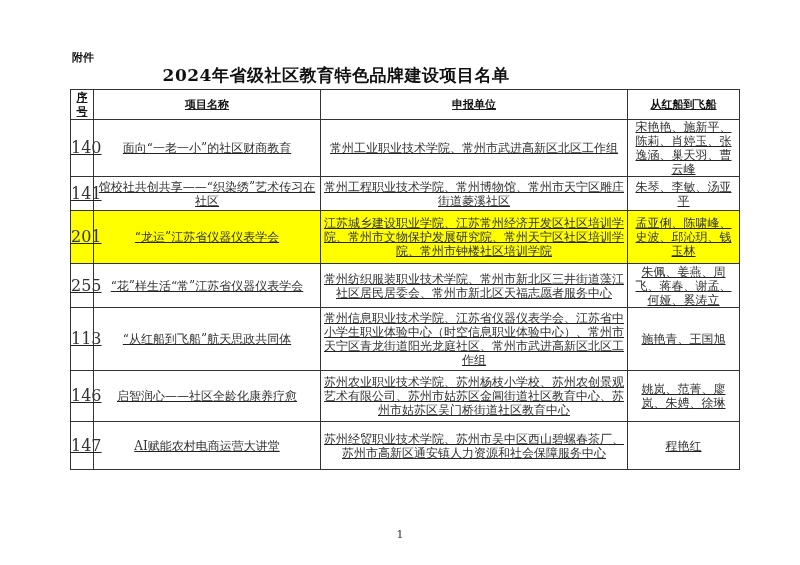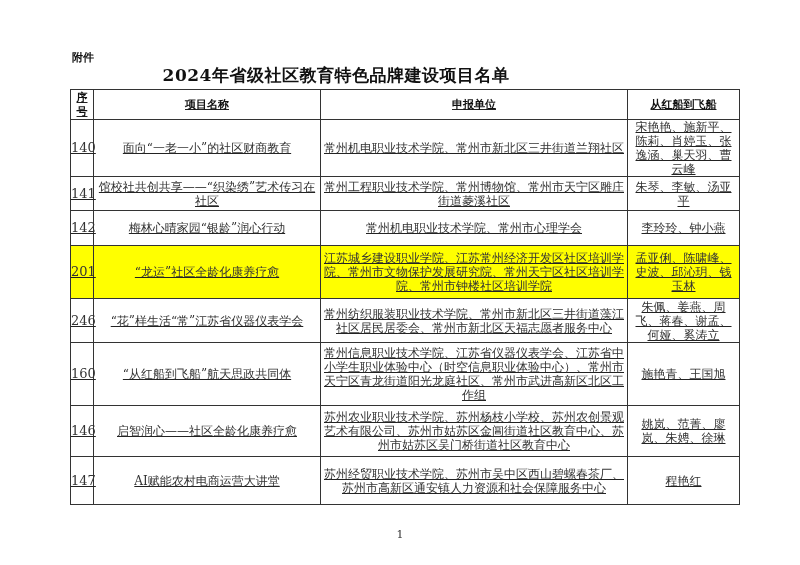--- a/index.html
+++ b/index.html
@@ -7,21 +7,21 @@
          font-family: "DejaVu Serif", "Liberation Serif", serif; color: #222; }
   .attachment { position: absolute; left: 72px; top: 50px; font-size: 11px;
                 font-family: Liberation Mono, monospace; font-weight: bold; color: #111; }
   .title { position: absolute; left: 0; width: 672px; top: 64px; text-align: center;
            font-size: 17px; font-weight: bold; color: #111; letter-spacing: 0.5px; }
   table.list { position: absolute; left: 70px; top: 89px; width: 669px;
                border-collapse: collapse; table-layout: fixed; text-decoration: underline; }
   table.list td, table.list th { border: 1.5px solid #333; text-align: center; vertical-align: middle;
                font-size: 12px; line-height: 14px; padding: 0 3px; font-weight: normal; color: #333; }
   table.list th { font-family: "DejaVu Sans", "Liberation Sans", sans-serif; font-weight: bold; font-size: 11px; color: #111; }
-  table.list td.no { padding: 0; font-size: 13px; }
+  table.list td.no { padding: 0; font-size: 16px; }
   tr.hl td { background: #ffff00; }
   .footer { position: absolute; left: 0; width: 800px; top: 528px; text-align: center; font-size: 11px; color: #333; }
 </style>
 </head>
 <body>
 
 <div class="attachment">附件</div>
 <div class="title">2024年省级社区教育特色品牌建设项目名单</div>
 
 <table class="list">
@@ -36,49 +36,43 @@
       <th>序号</th>
       <th>项目名称</th>
       <th>申报单位</th>
       <th>从红船到飞船</th>
     </tr>
   </thead>
   <tbody>
     <tr style="height:57px">
       <td class="no">140</td>
       <td>面向“一老一小”的社区财商教育</td>
-      <td>常州机电职业技术学院、常州市新北区三井街道兰翔社区</td>
+      <td>常州工业职业技术学院、常州市武进高新区北区工作组</td>
       <td>宋艳艳、施新平、陈莉、肖婷玉、张逸涵、巢天羽、曹云峰</td>
     </tr>
     <tr style="height:34px">
       <td class="no">141</td>
       <td>馆校社共创共享——“织染绣”艺术传习在社区</td>
       <td>常州工程职业技术学院、常州博物馆、常州市天宁区雕庄街道菱溪社区</td>
       <td>朱琴、李敏、汤亚平</td>
     </tr>
-    <tr style="height:35px">
-      <td class="no">142</td>
-      <td>梅林心晴家园“银龄”润心行动</td>
-      <td>常州机电职业技术学院、常州市心理学会</td>
-      <td>李玲玲、钟小燕</td>
-    </tr>
     <tr class="hl" style="height:53px">
       <td class="no">201</td>
-      <td>“龙运”社区全龄化康养疗愈</td>
+      <td>“龙运”江苏省仪器仪表学会</td>
       <td>江苏城乡建设职业学院、江苏常州经济开发区社区培训学院、常州市文物保护发展研究院、常州天宁区社区培训学院、常州市钟楼社区培训学院</td>
       <td>孟亚俐、陈啸峰、史波、邱沁玥、钱玉林</td>
     </tr>
     <tr style="height:44px">
-      <td class="no">246</td>
+      <td class="no">255</td>
       <td>“花”样生活“常”江苏省仪器仪表学会</td>
       <td>常州纺织服装职业技术学院、常州市新北区三井街道藻江社区居民居委会、常州市新北区天福志愿者服务中心</td>
       <td>朱佩、姜燕、周飞、蒋春、谢孟、何娅、奚涛立</td>
     </tr>
     <tr style="height:63px">
-      <td class="no">160</td>
+      <td class="no">113</td>
       <td>“从红船到飞船”航天思政共同体</td>
       <td>常州信息职业技术学院、江苏省仪器仪表学会、江苏省中小学生职业体验中心（时空信息职业体验中心）、常州市天宁区青龙街道阳光龙庭社区、常州市武进高新区北区工作组</td>
       <td>施艳青、王国旭</td>
     </tr>
     <tr style="height:51px">
       <td class="no">146</td>
       <td>启智润心——社区全龄化康养疗愈</td>
       <td>苏州农业职业技术学院、苏州杨枝小学校、苏州农创景观艺术有限公司、苏州市姑苏区金阊街道社区教育中心、苏州市姑苏区吴门桥街道社区教育中心</td>
       <td>姚岚、范菁、廖岚、朱娉、徐琳</td>
     </tr>

